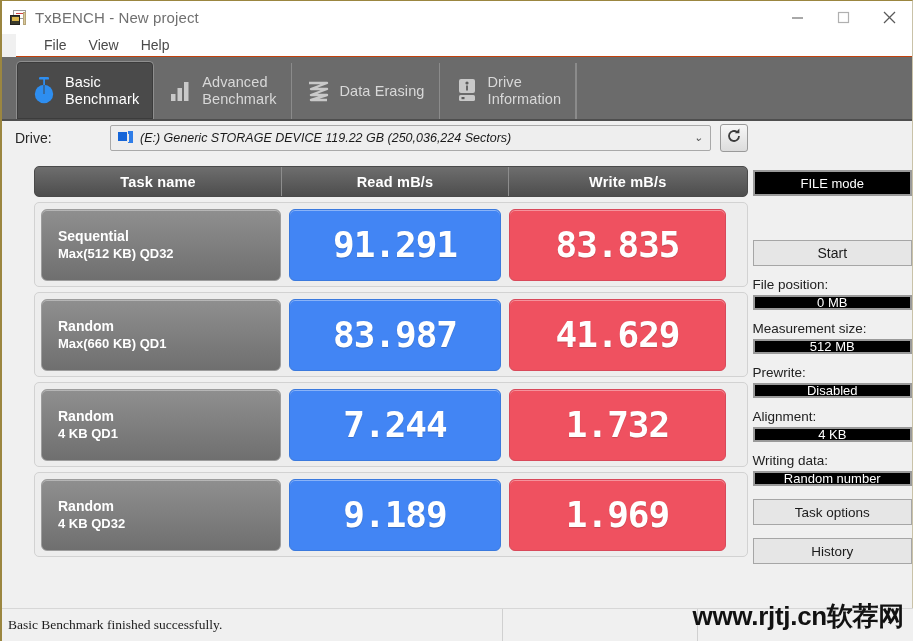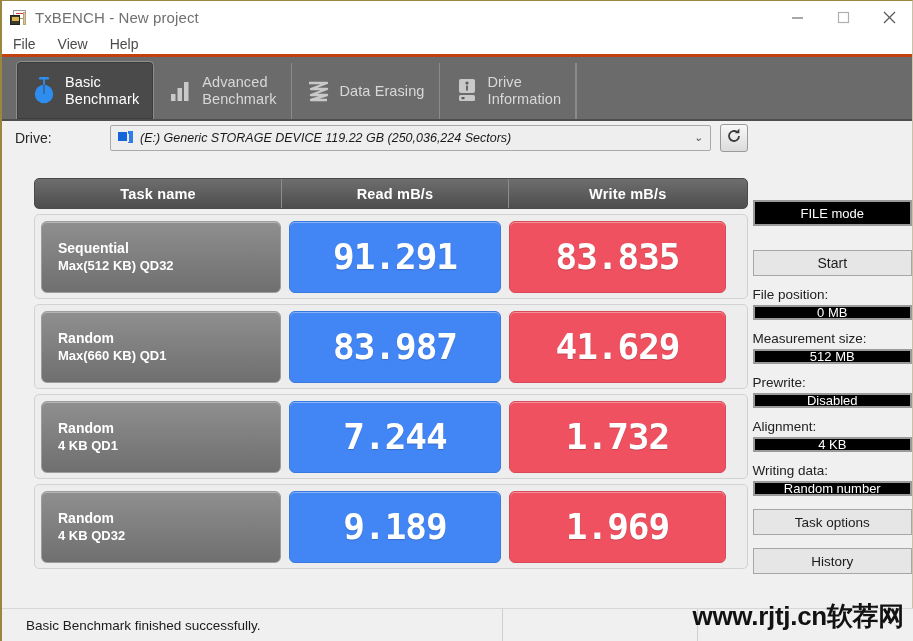--- a/index.html
+++ b/index.html
@@ -53,21 +53,21 @@
   .winctl{ position:absolute; right:0; top:0; height:33px; display:flex; }
   .winbtn{
     width:46px; height:33px; display:flex; align-items:center;
     justify-content:center; color:#6f6f6f;
   }
   .winbtn svg{ display:block; }
 
   
   .menubar{
     height:23px; background:#ffffff; display:flex; align-items:center;
-    padding-left:8px; border-bottom:3px solid #c2410c;
+    padding-left:25px; border-bottom:1px solid #c2410c;margin-left:14px;
   }
   .menuitem{
     font-size:14px; color:#4a4a4a; padding:1px 11px 2px 3px;
     margin-right:8px; cursor:default;
   }
 
   
   .tabstrip{
     height:64px; background:#6b6b6b; position:relative;
     display:flex; align-items:flex-end;
@@ -113,21 +113,21 @@
   .drive-text{ font-size:12.5px; color:#1a1a1a; flex:1; white-space:nowrap; }
   .drive-caret{ color:#555; font-size:11px; padding-right:3px; }
   .refresh-btn{
     width:28px; height:28px; margin-left:9px; border:1px solid #9a9a9a;
     border-radius:3px; background:linear-gradient(#f7f7f7,#dcdcdc);
     display:flex; align-items:center; justify-content:center;
   }
 
   
   .main{
-    display:flex; height:408px; padding:0 0 0 0;align-items:flex-end;
+    display:flex; height:408px; padding:0 0 0 0;
   }
   .left{ width:748px; padding-left:32px; }
   .right{
     width:165px; padding-left:5px; position:relative;
   }
 
   
   .thead{
     height:31px; display:flex; border-radius:5px; overflow:hidden;
     background:linear-gradient(#6e6e6e,#4d4d4d);
@@ -169,21 +169,21 @@
   .val.read{ flex:0 0 212px; background:#4285f4; border:1px solid #3a79dd; }
   .val.write{ flex:0 0 217px; background:#ef5160; border:1px solid #d8495a; }
 
   
   .mode-btn{
     height:26px; background:#000000; border:2px solid #9a9a9a;
     color:#ffffff; font-size:13px; display:flex;
     align-items:center; justify-content:center; margin-top:4px;
   }
   .start-btn{
-    height:26px; margin-top:24px; border:1px solid #a6a6a6;
+    height:26px; margin-top:44px; border:1px solid #a6a6a6;
     background:#e6e6e6; color:#1b1b1b; font-size:14px;
     display:flex; align-items:center; justify-content:center;
   }
   .fld-label{ font-size:13.5px; color:#212121; margin-top:11px; }
   .fld-box{
     height:15px; margin-top:3px; background:#000000;
     border:2px solid #9a9a9a; color:#ffffff; font-size:13px;
     display:flex; align-items:center; justify-content:center;
   }
   .plain-btn{
@@ -191,21 +191,21 @@
     background:#e6e6e6; color:#1b1b1b; font-size:13.5px;
     display:flex; align-items:center; justify-content:center;
   }
 
   
   .statusbar{
     position:absolute; left:0; bottom:0; width:911px; height:33px;
     background:#f0f0f0; border-top:1px solid #d7d7d7; display:flex;
   }
   .st-cell{ display:flex; align-items:center; font-size:13.5px; color:#1c1c1c; }
-  .st-cell.a{ flex:0 0 500px; padding-left:24px; }
+  .st-cell.a{ flex:0 0 500px; padding-left:6px;font-family:Liberation Serif, serif; }
   .st-cell.b{ flex:0 0 195px; border-left:1px solid #d0d0d0; }
   .st-cell.c{ flex:1; border-left:1px solid #d0d0d0; }
 
   
   .watermark{
     position:absolute; right:8px; top:598px;
     font-size:26px; font-weight:bold; color:#121212;
     font-family:"Liberation Sans", sans-serif;
     letter-spacing:-.3px; z-index:50; white-space:nowrap;
   }

